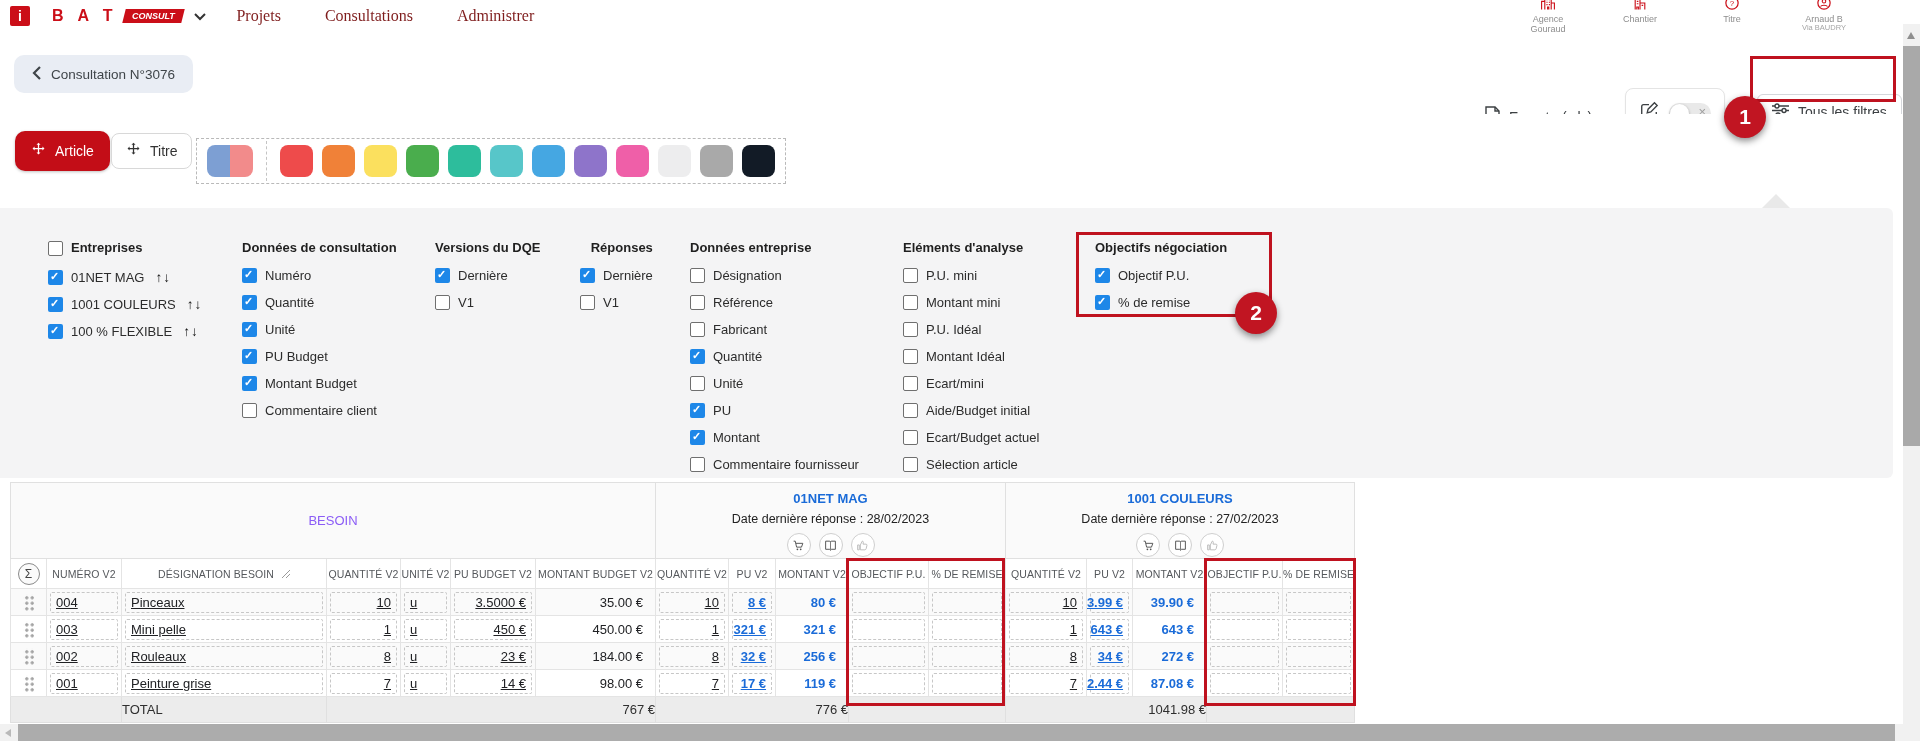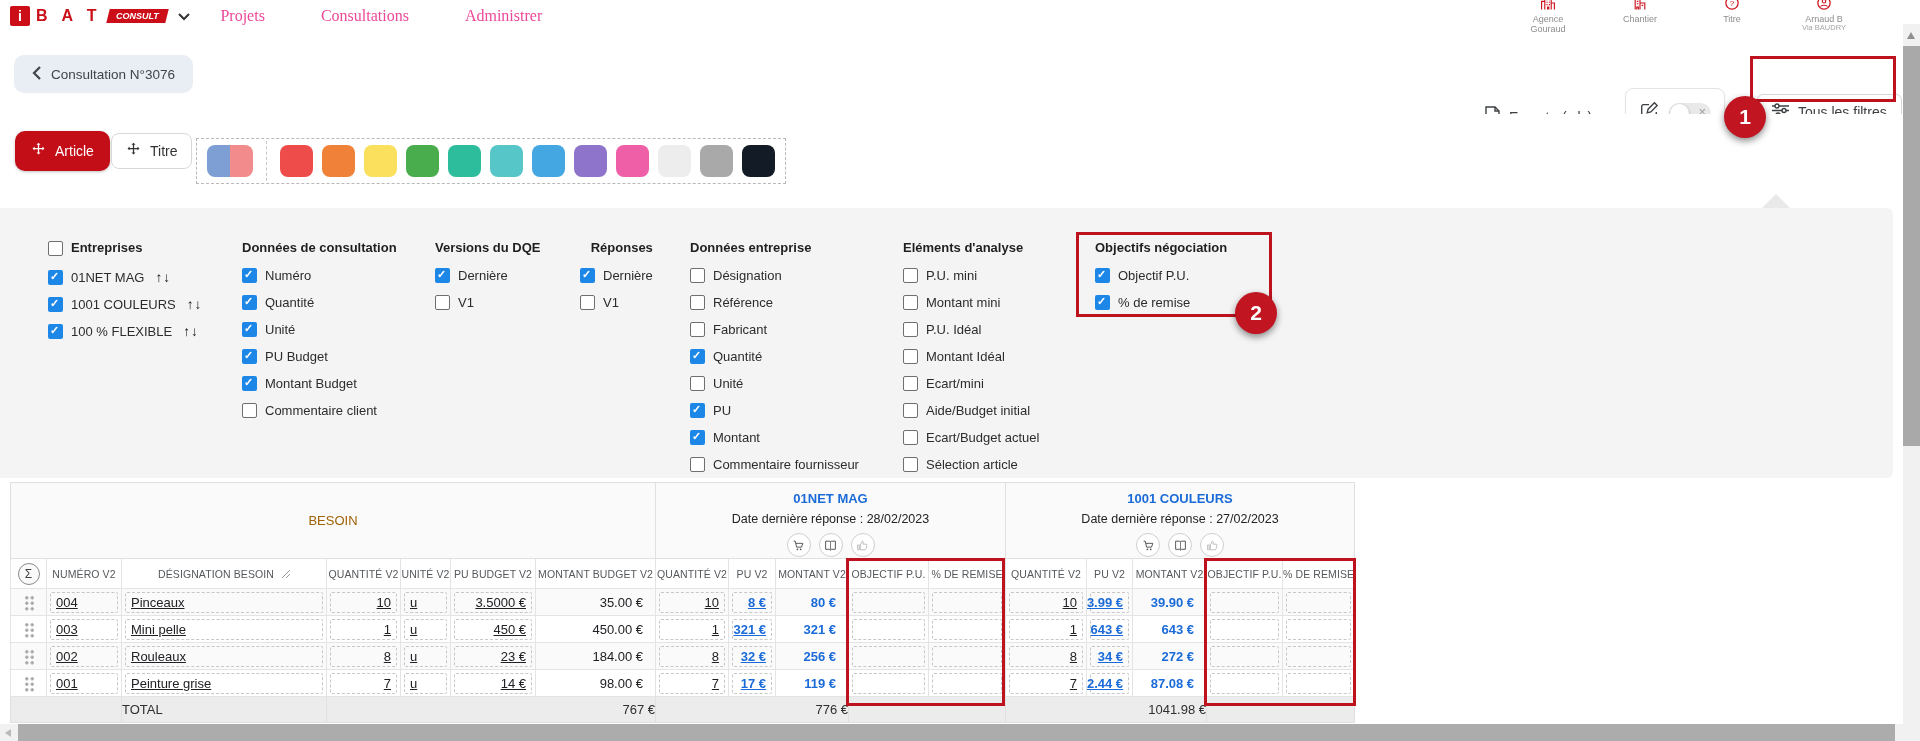--- a/index.html
+++ b/index.html
@@ -6,27 +6,27 @@
   html,body { width:1920px; height:741px; overflow:hidden; background:#fff;
               font-family:"Liberation Sans", sans-serif; color:#202124; }
   body { position:relative; }
 
   
   .topbar { position:absolute; left:0; top:0; width:1903px; height:32px;
             display:flex; align-items:center; padding-left:10px; background:#fff; }
   .logo { display:flex; align-items:center; gap:4px; }
   .logo-i { width:20px; height:20px; background:#cb0e18; color:#fff; font-weight:bold;
             font-size:14px; display:grid; place-items:center; border-radius:2px; }
-  .logo-bat { color:#cb0e18; font-weight:bold; font-size:16px; letter-spacing:5px; margin-left:2px; }
+  .logo-bat { color:#cb0e18; font-weight:bold; font-size:16px; letter-spacing:5px; margin-left:18px; }
   .logo-badge { background:#cb0e18; color:#fff; font-style:italic; font-weight:bold;
                 font-size:9px; padding:2px 8px; transform:skewX(-14deg); margin-left:2px; }
   .logo-badge span { display:inline-block; transform:skewX(14deg); }
   .logo-chev { margin-left:8px; color:#333; }
-  .nav { display:flex; gap:56px; margin-left:30px; font-family:"Liberation Serif", serif;
-         font-size:16px; color:#ec4899; }
+  .nav { display:flex; gap:44px; margin-left:30px; font-family:"Liberation Serif", serif;
+         font-size:16px; color:#7f1d1d; }
   .nav .nav-item { cursor:pointer; }
   .quick { margin-left:auto; display:flex; gap:30px; padding-right:48px; margin-top:4px; }
   .quick-item { display:flex; flex-direction:column; align-items:center; width:62px; margin-top:-6px; }
   .quick-item svg { width:16px; height:14px; }
   .quick-l1 { font-size:9px; color:#8d8d8d; line-height:1.15; text-align:center; }
   .quick-l2 { font-size:7.5px; color:#a5a5a5; line-height:1.1; text-align:center; }
 
   
   .header2 { position:absolute; left:0; top:32px; width:1903px; height:82px; background:#fff; }
   .back-pill { position:absolute; left:14px; top:23px; height:38px; background:#e9edf4;
@@ -79,21 +79,21 @@
   .cl { font-size:13px; color:#2c2c2c; white-space:nowrap; }
   .sort { font-size:13.5px; color:#111; margin-left:3px; letter-spacing:1px; }
   .ftitle-row { display:flex; align-items:center; gap:8px; margin-bottom:12px; }
   .ftitle-row .ftitle { margin-bottom:0; }
 
   
   .cmp { position:absolute; left:10px; top:482px; width:1344px; border-collapse:collapse;
          table-layout:fixed; font-size:13px; }
   .cmp td, .cmp th { padding:0; border:1px solid #e4e4e4; height:27px; overflow:hidden; white-space:nowrap; }
   .cmp .ghead td { height:76px; border:1px solid #e0e0e0; }
-  .besoin-cell { background:#e9e9e9; text-align:center; font-size:13px; color:#a16207; }
+  .besoin-cell { background:#e9e9e9; text-align:center; font-size:13px; color:#8b5cf6; }
   .supplier-cell { background:#fff; vertical-align:top; }
   .sup-name { text-align:center; font-weight:bold; color:#1a6bd8; font-size:13px; margin-top:8px; }
   .sup-date { text-align:center; color:#222; font-size:12.5px; margin-top:6px; }
   .sup-icons { display:flex; justify-content:center; gap:8px; margin-top:7px; }
   .icon-circle { width:24px; height:24px; border:1px solid #cfcfcf; border-radius:50%;
                  display:grid; place-items:center; background:#fff; cursor:pointer; }
   .cmp .thead th { height:30px; background:#fff; font-weight:normal; font-size:10.5px;
                    color:#55585c; text-align:center; letter-spacing:.1px; }
   .sigma { width:22px; height:22px; border:1px solid #8a8a8a; border-radius:50%; margin:0 auto;
            display:grid; place-items:center; font-size:12px; color:#444; background:#fafafa; cursor:pointer; }

